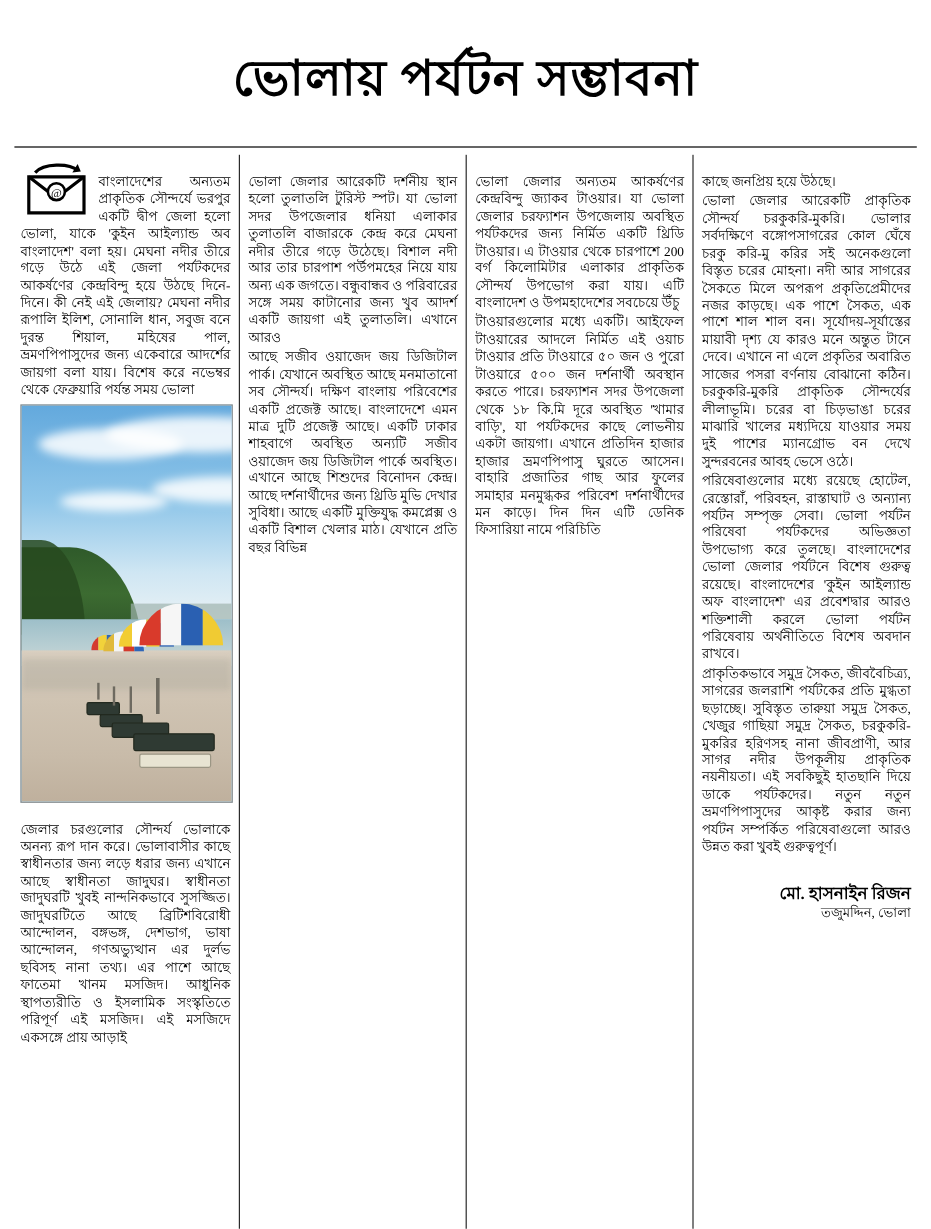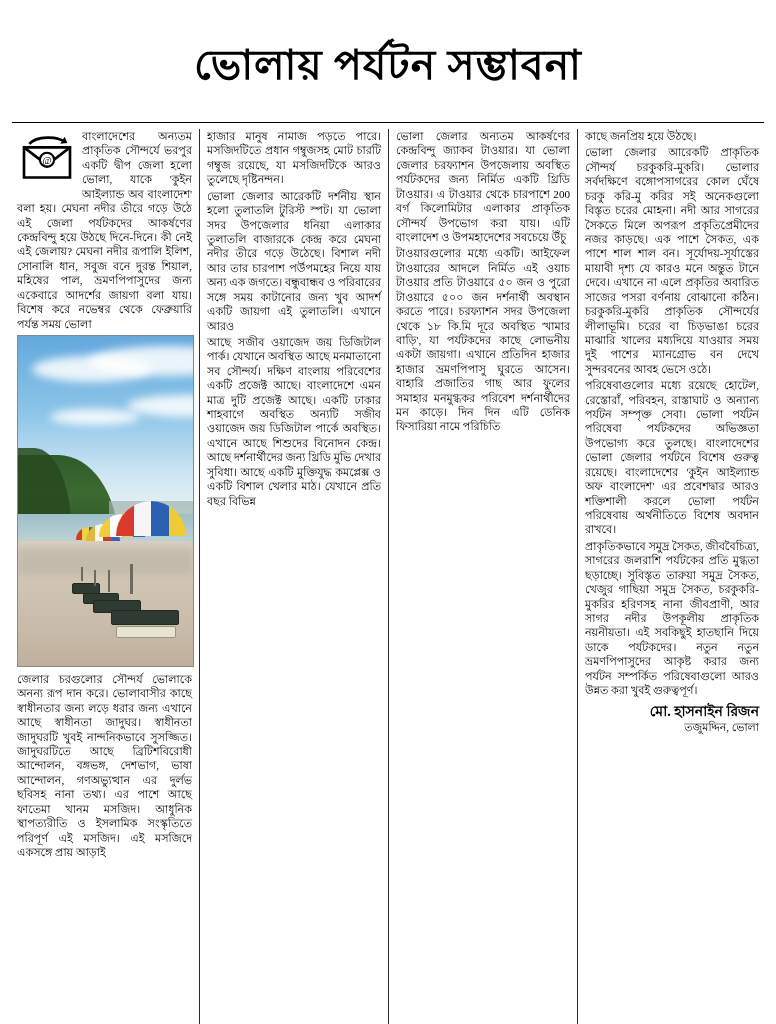--- a/index.html
+++ b/index.html
@@ -50,21 +50,21 @@
     font-size: 11.1px;
     line-height: 1.30;
     text-align: justify;
     text-justify: inter-word;
     overflow: hidden;
   }
   .col + .col {
     border-left: 1px solid #2b2b2b;
   }
   .col p {
-    margin: 0 0 0 0;
+    margin: 16px 0 0 0;
     text-indent: 0;
     hyphens: auto;
   }
   .col p + p { margin-top: 2px; }
   
   .logo-wrap {
     float: left;
     width: 60px;
     height: 58px;
     margin: 0 5px 1px 0;
@@ -151,21 +151,21 @@
   .lounger {
     position: absolute;
     height: 9px;
     background: #e8e4d2;
     border: 1px solid #9b9684;
     border-radius: 2px;
   }
   .lounger.dark { background: #2f3a33; border-color: #22291f; }
   
   .byline {
-    margin-top: 6px;
+    margin-top: 24px;
     text-align: right;
     font-weight: bold;
     font-size: 14px;
     line-height: 1.25;
   }
   .byline .sub {
     font-weight: normal;
     font-size: 11px;
   }
 </style>
@@ -240,21 +240,20 @@
         </div>
         <div class="pole" style="left:63.8%; top:69%; height:30px; width:3px;"></div>
         <div class="lounger dark" style="left:53%; top:83%; width:66px; height:13px;"></div>
         <div class="lounger" style="left:56%; top:88%; width:58px; height:10px;"></div>
       </div>
 
       <p>জেলার চরগুলোর সৌন্দর্য ভোলাকে অনন্য রূপ দান করে। ভোলাবাসীর কাছে স্বাধীনতার জন্য লড়ে ধরার জন্য এখানে আছে স্বাধীনতা জাদুঘর। স্বাধীনতা জাদুঘরটি খুবই নান্দনিকভাবে সুসজ্জিত। জাদুঘরটিতে আছে ব্রিটিশবিরোধী আন্দোলন, বঙ্গভঙ্গ, দেশভাগ, ভাষা আন্দোলন, গণঅভ্যুত্থান এর দুর্লভ ছবিসহ নানা তথ্য। এর পাশে আছে ফাতেমা খানম মসজিদ। আধুনিক স্থাপত্যরীতি ও ইসলামিক সংস্কৃতিতে পরিপূর্ণ এই মসজিদ। এই মসজিদে একসঙ্গে প্রায় আড়াই</p>
     </div>
 
     <div class="col">
-      <p>হাজার মানুষ নামাজ পড়তে পারে। মসজিদটিতে প্রধান গম্বুজসহ মোট চারটি গম্বুজ রয়েছে, যা মসজিদটিকে আরও তুলেছে দৃষ্টিনন্দন।</p>
       <p>ভোলা জেলার আরেকটি দর্শনীয় স্থান হলো তুলাতলি টুরিস্ট স্পট। যা ভোলা সদর উপজেলার ধনিয়া এলাকার তুলাতলি বাজারকে কেন্দ্র করে মেঘনা নদীর তীরে গড়ে উঠেছে। বিশাল নদী আর তার চারপাশ পর্উপমহের নিয়ে যায় অন্য এক জগতে। বন্ধুবান্ধব ও পরিবারের সঙ্গে সময় কাটানোর জন্য খুব আদর্শ একটি জায়গা এই তুলাতলি। এখানে আরও</p>
       <p>আছে সজীব ওয়াজেদ জয় ডিজিটাল পার্ক। যেখানে অবস্থিত আছে মনমাতানো সব সৌন্দর্য। দক্ষিণ বাংলায় পরিবেশের একটি প্রজেক্ট আছে। বাংলাদেশে এমন মাত্র দুটি প্রজেক্ট আছে। একটি ঢাকার শাহবাগে অবস্থিত অন্যটি সজীব ওয়াজেদ জয় ডিজিটাল পার্কে অবস্থিত। এখানে আছে শিশুদের বিনোদন কেন্দ্র। আছে দর্শনার্থীদের জন্য থ্রিডি মুভি দেখার সুবিধা। আছে একটি মুক্তিযুদ্ধ কমপ্লেক্স ও একটি বিশাল খেলার মাঠ। যেখানে প্রতি বছর বিভিন্ন</p>
     </div>
 
     <div class="col">
       <p>ভোলা জেলার অন্যতম আকর্ষণের কেন্দ্রবিন্দু জ্যাকব টাওয়ার। যা ভোলা জেলার চরফ্যাশন উপজেলায় অবস্থিত পর্যটকদের জন্য নির্মিত একটি থ্রিডি টাওয়ার। এ টাওয়ার থেকে চারপাশে 200 বর্গ কিলোমিটার এলাকার প্রাকৃতিক সৌন্দর্য উপভোগ করা যায়। এটি বাংলাদেশ ও উপমহাদেশের সবচেয়ে উঁচু</p>
       <p>টাওয়ারগুলোর মধ্যে একটি। আইফেল টাওয়ারের আদলে নির্মিত এই ওয়াচ টাওয়ার প্রতি টাওয়ারে ৫০ জন ও পুরো টাওয়ারে ৫০০ জন দর্শনার্থী অবস্থান করতে পারে। চরফ্যাশন সদর উপজেলা থেকে ১৮ কি.মি দূরে অবস্থিত 'খামার বাড়ি', যা পর্যটকদের কাছে লোভনীয় একটা জায়গা। এখানে প্রতিদিন হাজার হাজার ভ্রমণপিপাসু ঘুরতে আসেন। বাহারি প্রজাতির গাছ আর ফুলের সমাহার মনমুগ্ধকর পরিবেশ দর্শনার্থীদের মন কাড়ে। দিন দিন এটি ডেনিক ফিসারিয়া নামে পরিচিতি</p>
     </div>
 
     <div class="col">

